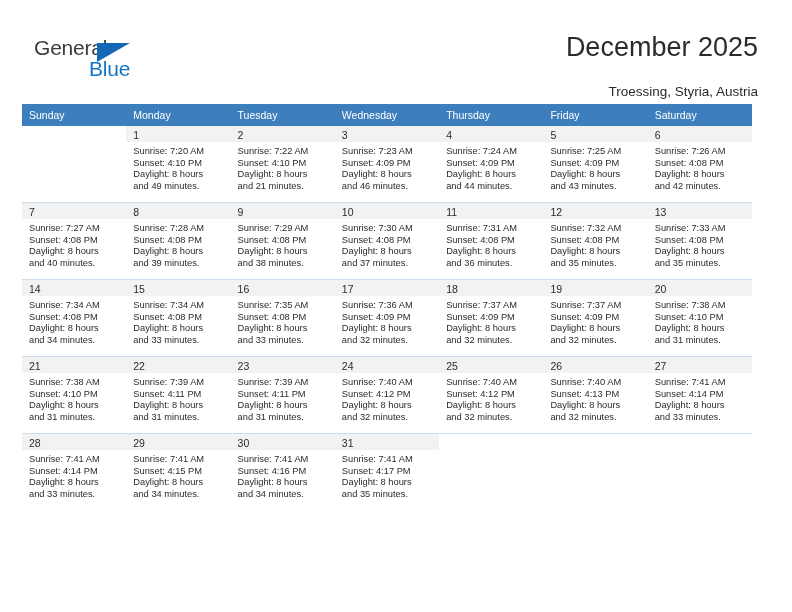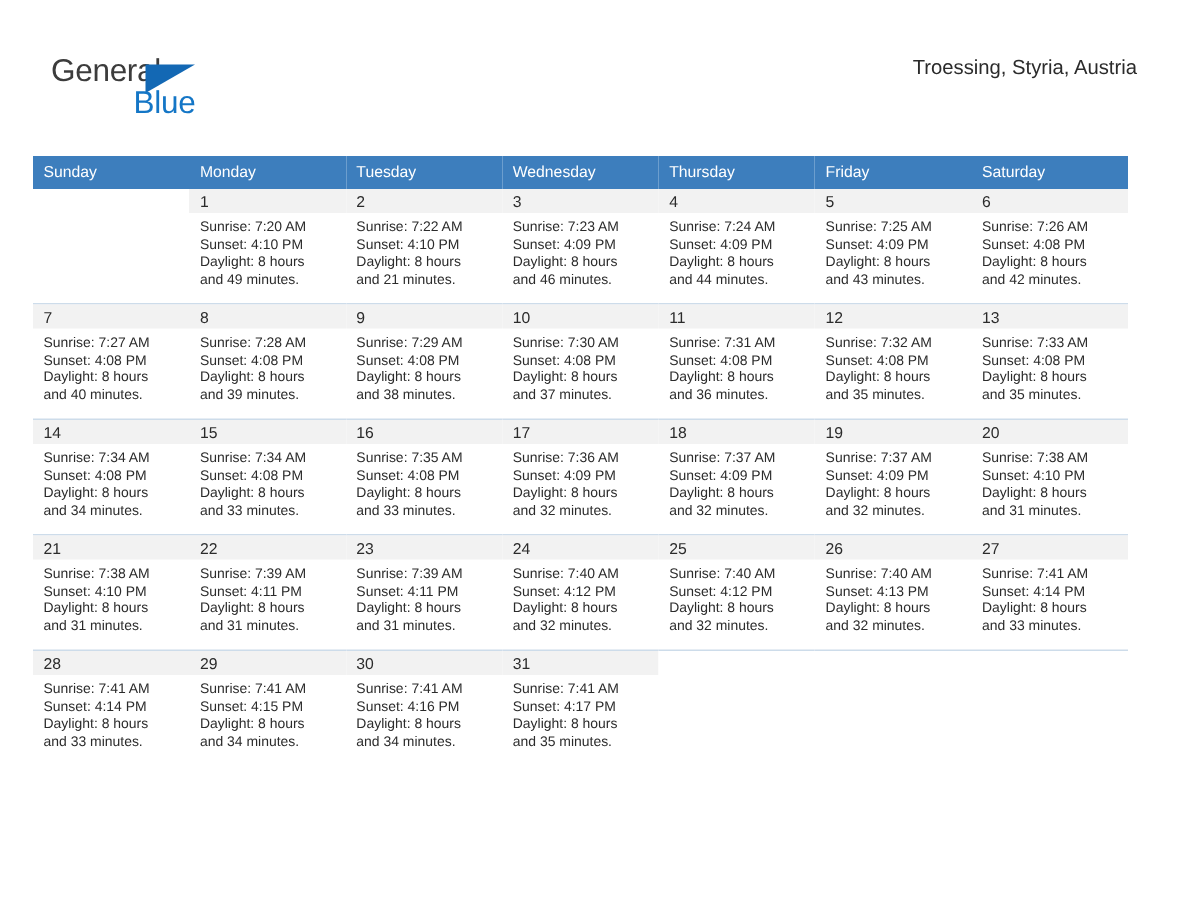--- a/index.html
+++ b/index.html
@@ -75,21 +75,21 @@
     color: #2b2b2b;
     line-height: 34px;
     white-space: nowrap;
     font-weight: normal;
     margin: 0;
   }
   .location-sub {
     font-size: 13.5px;
     color: #2b2b2b;
     line-height: 20px;
-    margin-top: 5px;
+    margin-top: 18px;
     white-space: nowrap;
   }
 
   
   .calendar {
     position: absolute;
     left: 22px;
     top: 104px;
     width: 730px;
     border-collapse: collapse;
@@ -161,20 +161,21 @@
 
   <div class="header">
 
     <div class="logo">
       <span class="logo-general">General</span>
       <span class="logo-mark"></span>
       <span class="logo-blue">Blue</span>
     </div>
 
     <div class="title-block">
+      <h1 class="month-title">December 2025</h1>
       <div class="location-sub">Troessing, Styria, Austria</div>
     </div>
 
   </div>
 
   <table class="calendar">
     <thead>
       <tr class="hdr-row">
         <th>Sunday</th>
         <th>Monday</th>

